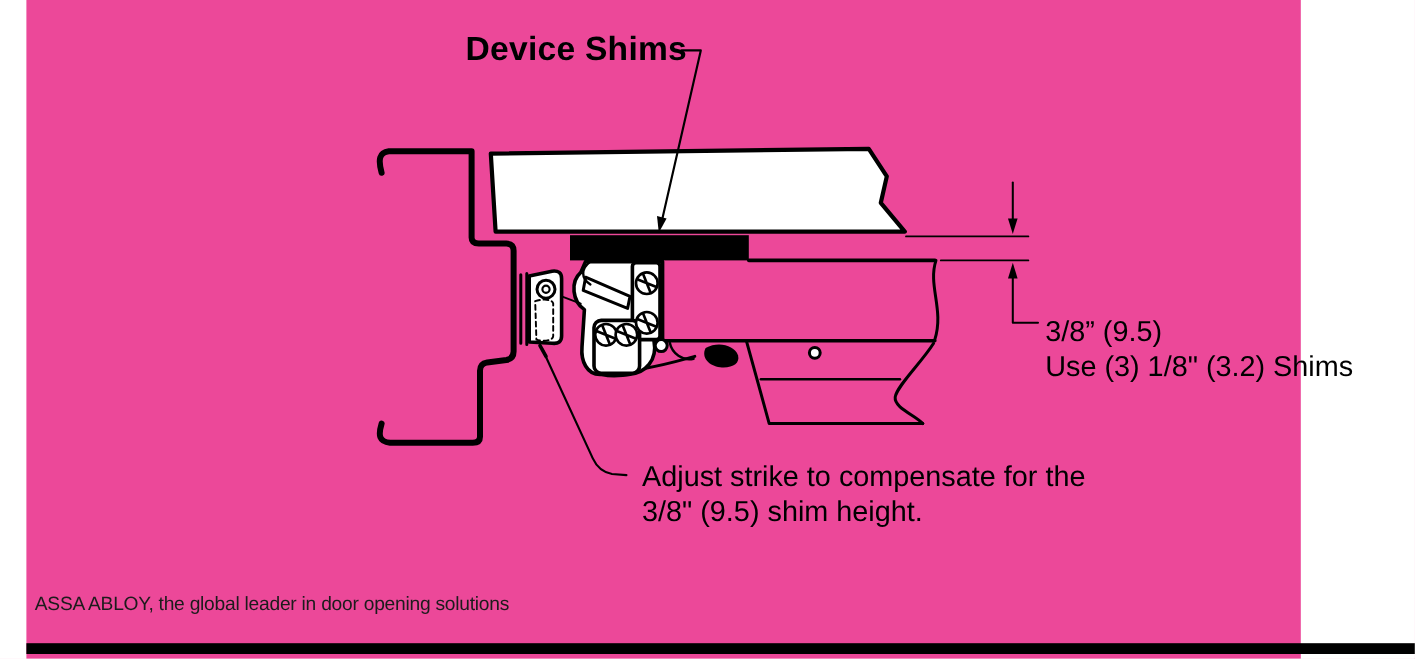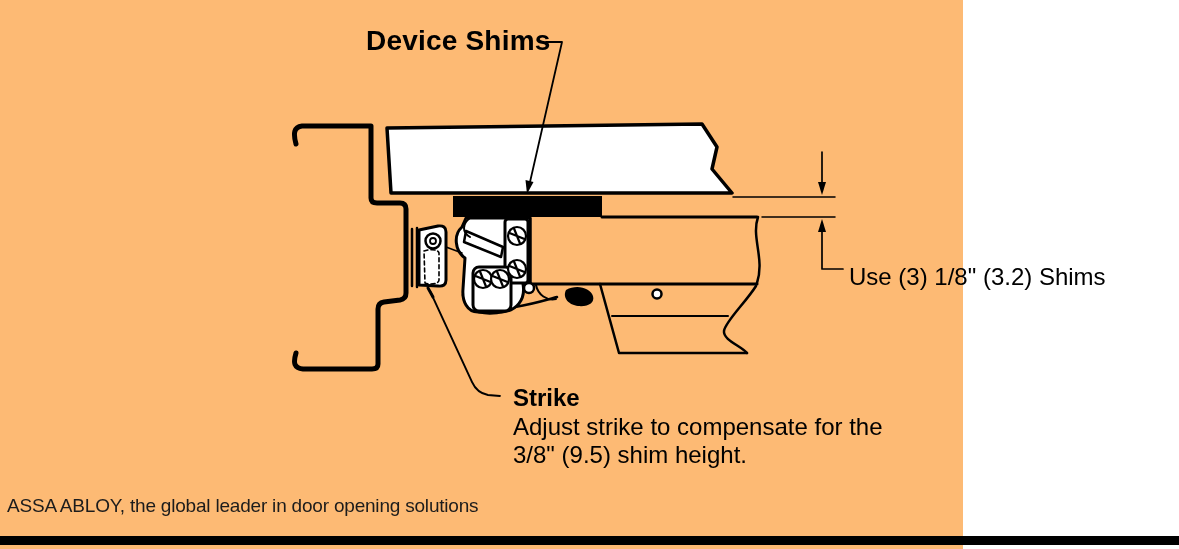--- a/index.html
+++ b/index.html
@@ -4,22 +4,23 @@
 <style>
   html, body {
     margin: 0; padding: 0;
     width: 1179px; height: 549px;
     background: #ffffff;
     overflow: hidden;
     font-family: "Liberation Sans", sans-serif;
   }
   #stage {
     position: relative;
-    width: 963px; height: 549px;
-    background: #fdba74;
+    width: 1062px; height: 549px;
+    background: #ec4899;
+    margin-left: 22px;
   }
   #drawing {
     position: absolute; left: 0; top: 0;
   }
   .lbl { position: absolute; color: #000; white-space: nowrap; }
   #device-shims-label {
     left: 366px; top: 25px;
     font-size: 28px; font-weight: bold;
     letter-spacing: 0.2px;
   }
@@ -27,21 +28,21 @@
     left: 849px; top: 262px;
     font-size: 24px; line-height: 29px;
   }
   #strike-callout {
     left: 513px; top: 384px;
     font-size: 24px; line-height: 28.5px;
   }
   .bold { font-weight: bold; }
   #footer-tagline {
     left: 7px; top: 495px;
-    font-size: 19px;
+    font-size: 16px;
     color: #1c1c1c;
     letter-spacing: -0.2px;
   }
   #bottom-rule {
     position: absolute;
     left: 0; top: 536px;
     width: 1179px; height: 9px;
     background: #000;
   }
 </style>
@@ -126,25 +127,25 @@
 
     <g stroke-width="1.8">
       <path d="M 428 288 L 433 297" stroke-width="3"></path>
       <path d="M 430 291 L 472 382 Q 477 393 488 395 L 500 396"></path>
     </g>
   </svg>
 
   <div class="lbl" id="device-shims-label">Device Shims</div>
 
   <div class="lbl" id="dim-callout">
+    <div>3/8” (9.5)</div>
     <div>Use (3) 1/8" (3.2) Shims</div>
   </div>
 
   <div class="lbl" id="strike-callout">
-    <div class="bold">Strike</div>
     <div>Adjust strike to compensate for the</div>
     <div>3/8" (9.5) shim height.</div>
   </div>
 
   <div class="lbl" id="footer-tagline">ASSA ABLOY, the global leader in door opening solutions</div>
 
   <div id="bottom-rule"></div>
 </div>
 
 </body></html>

